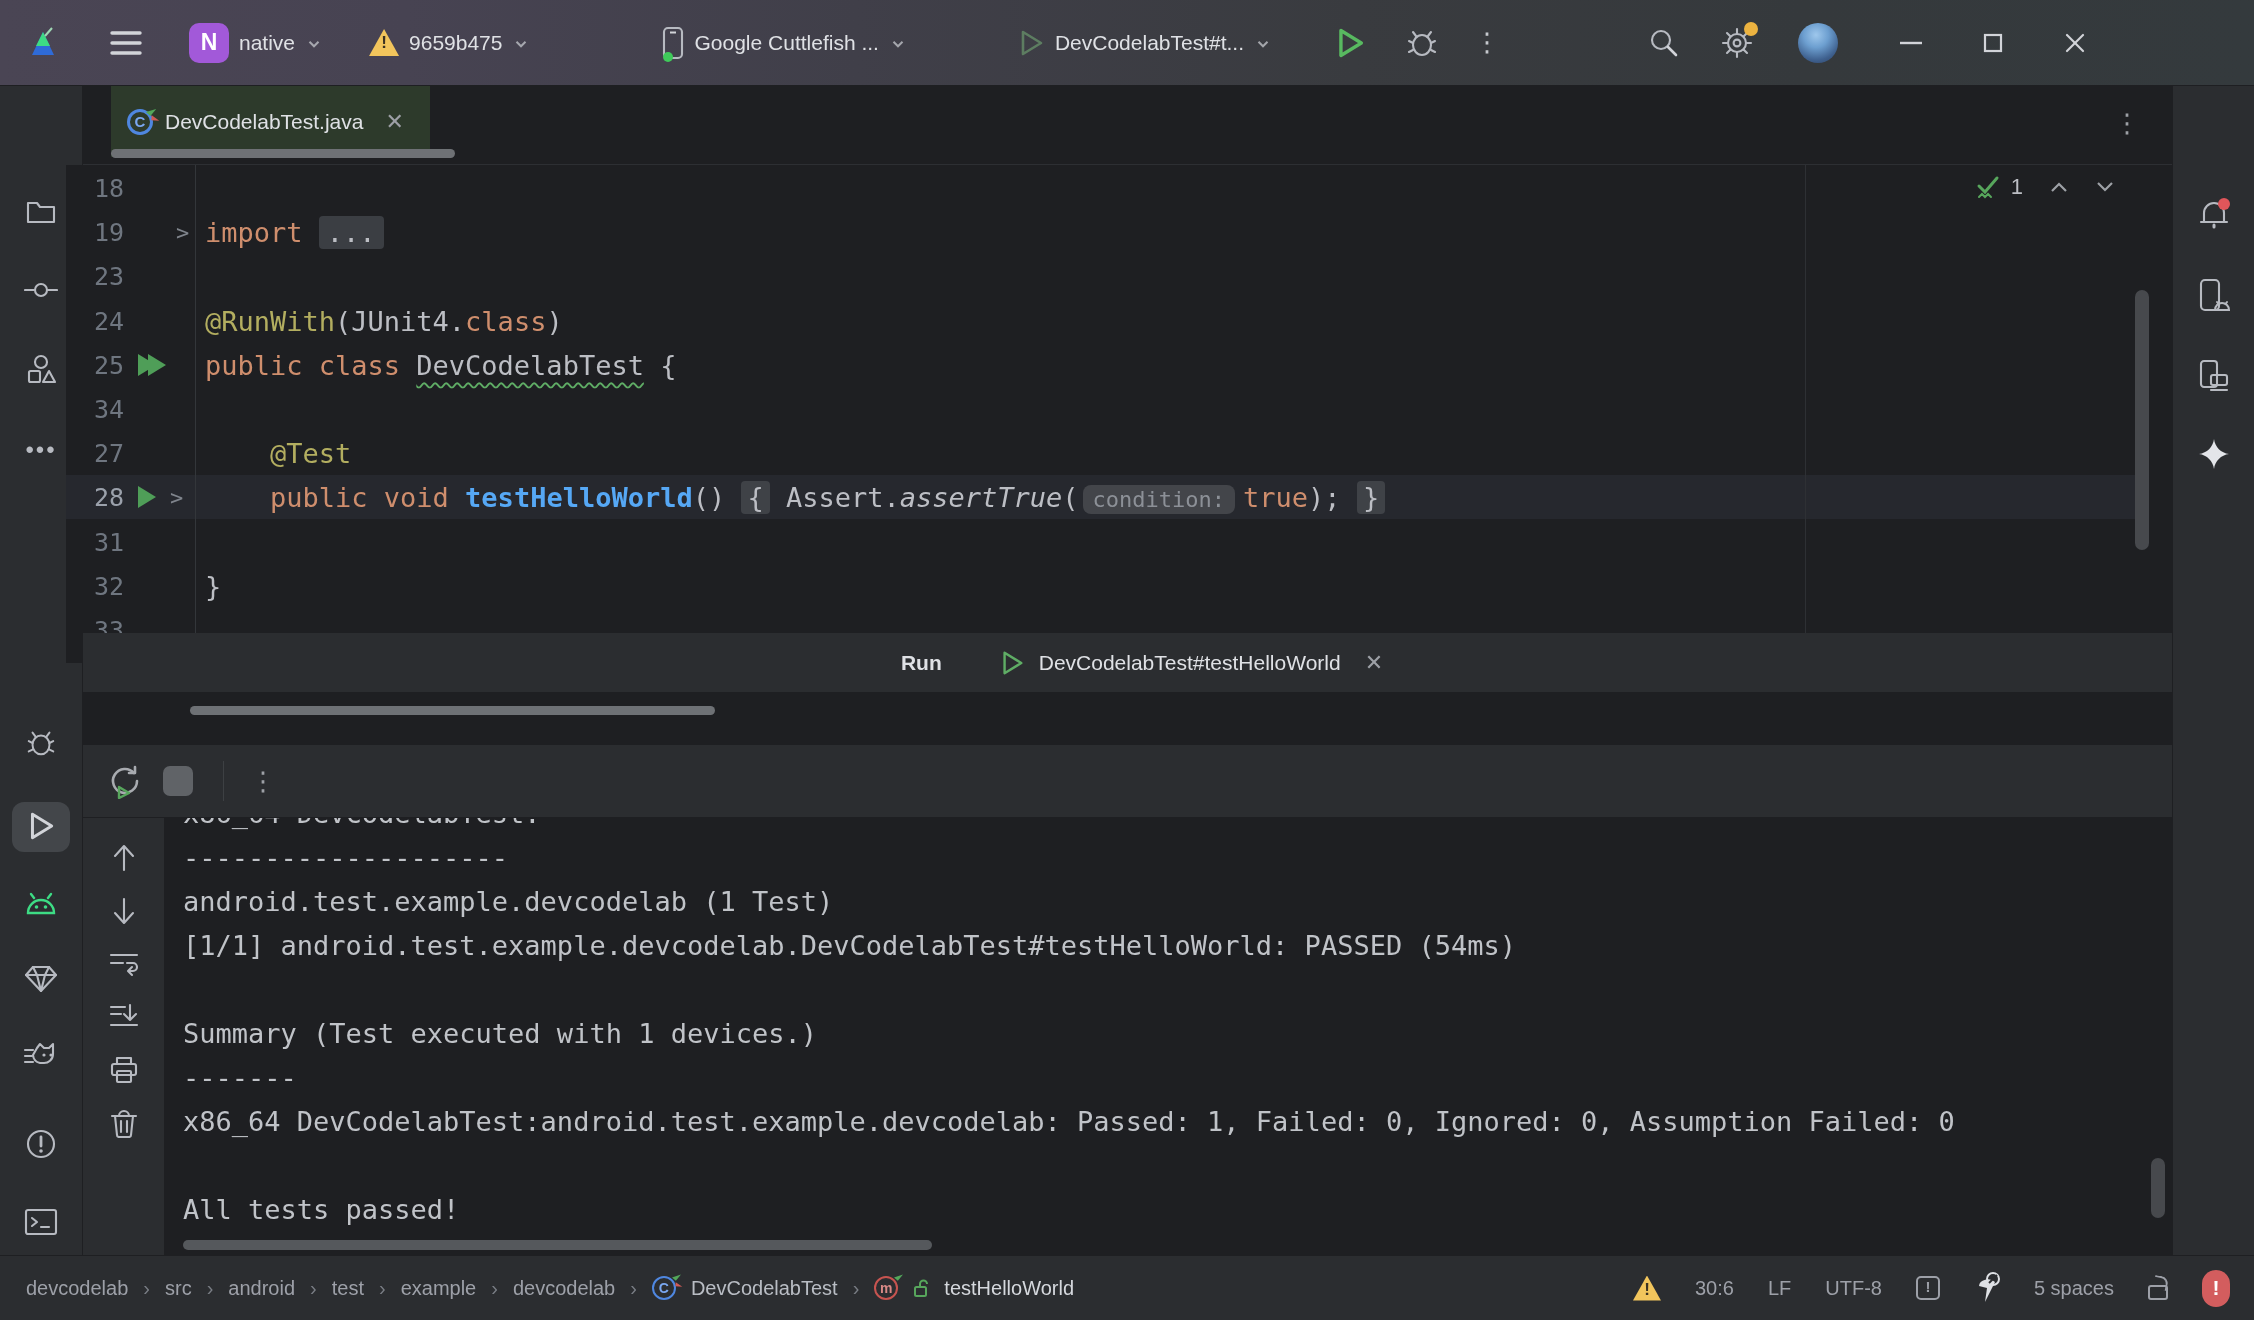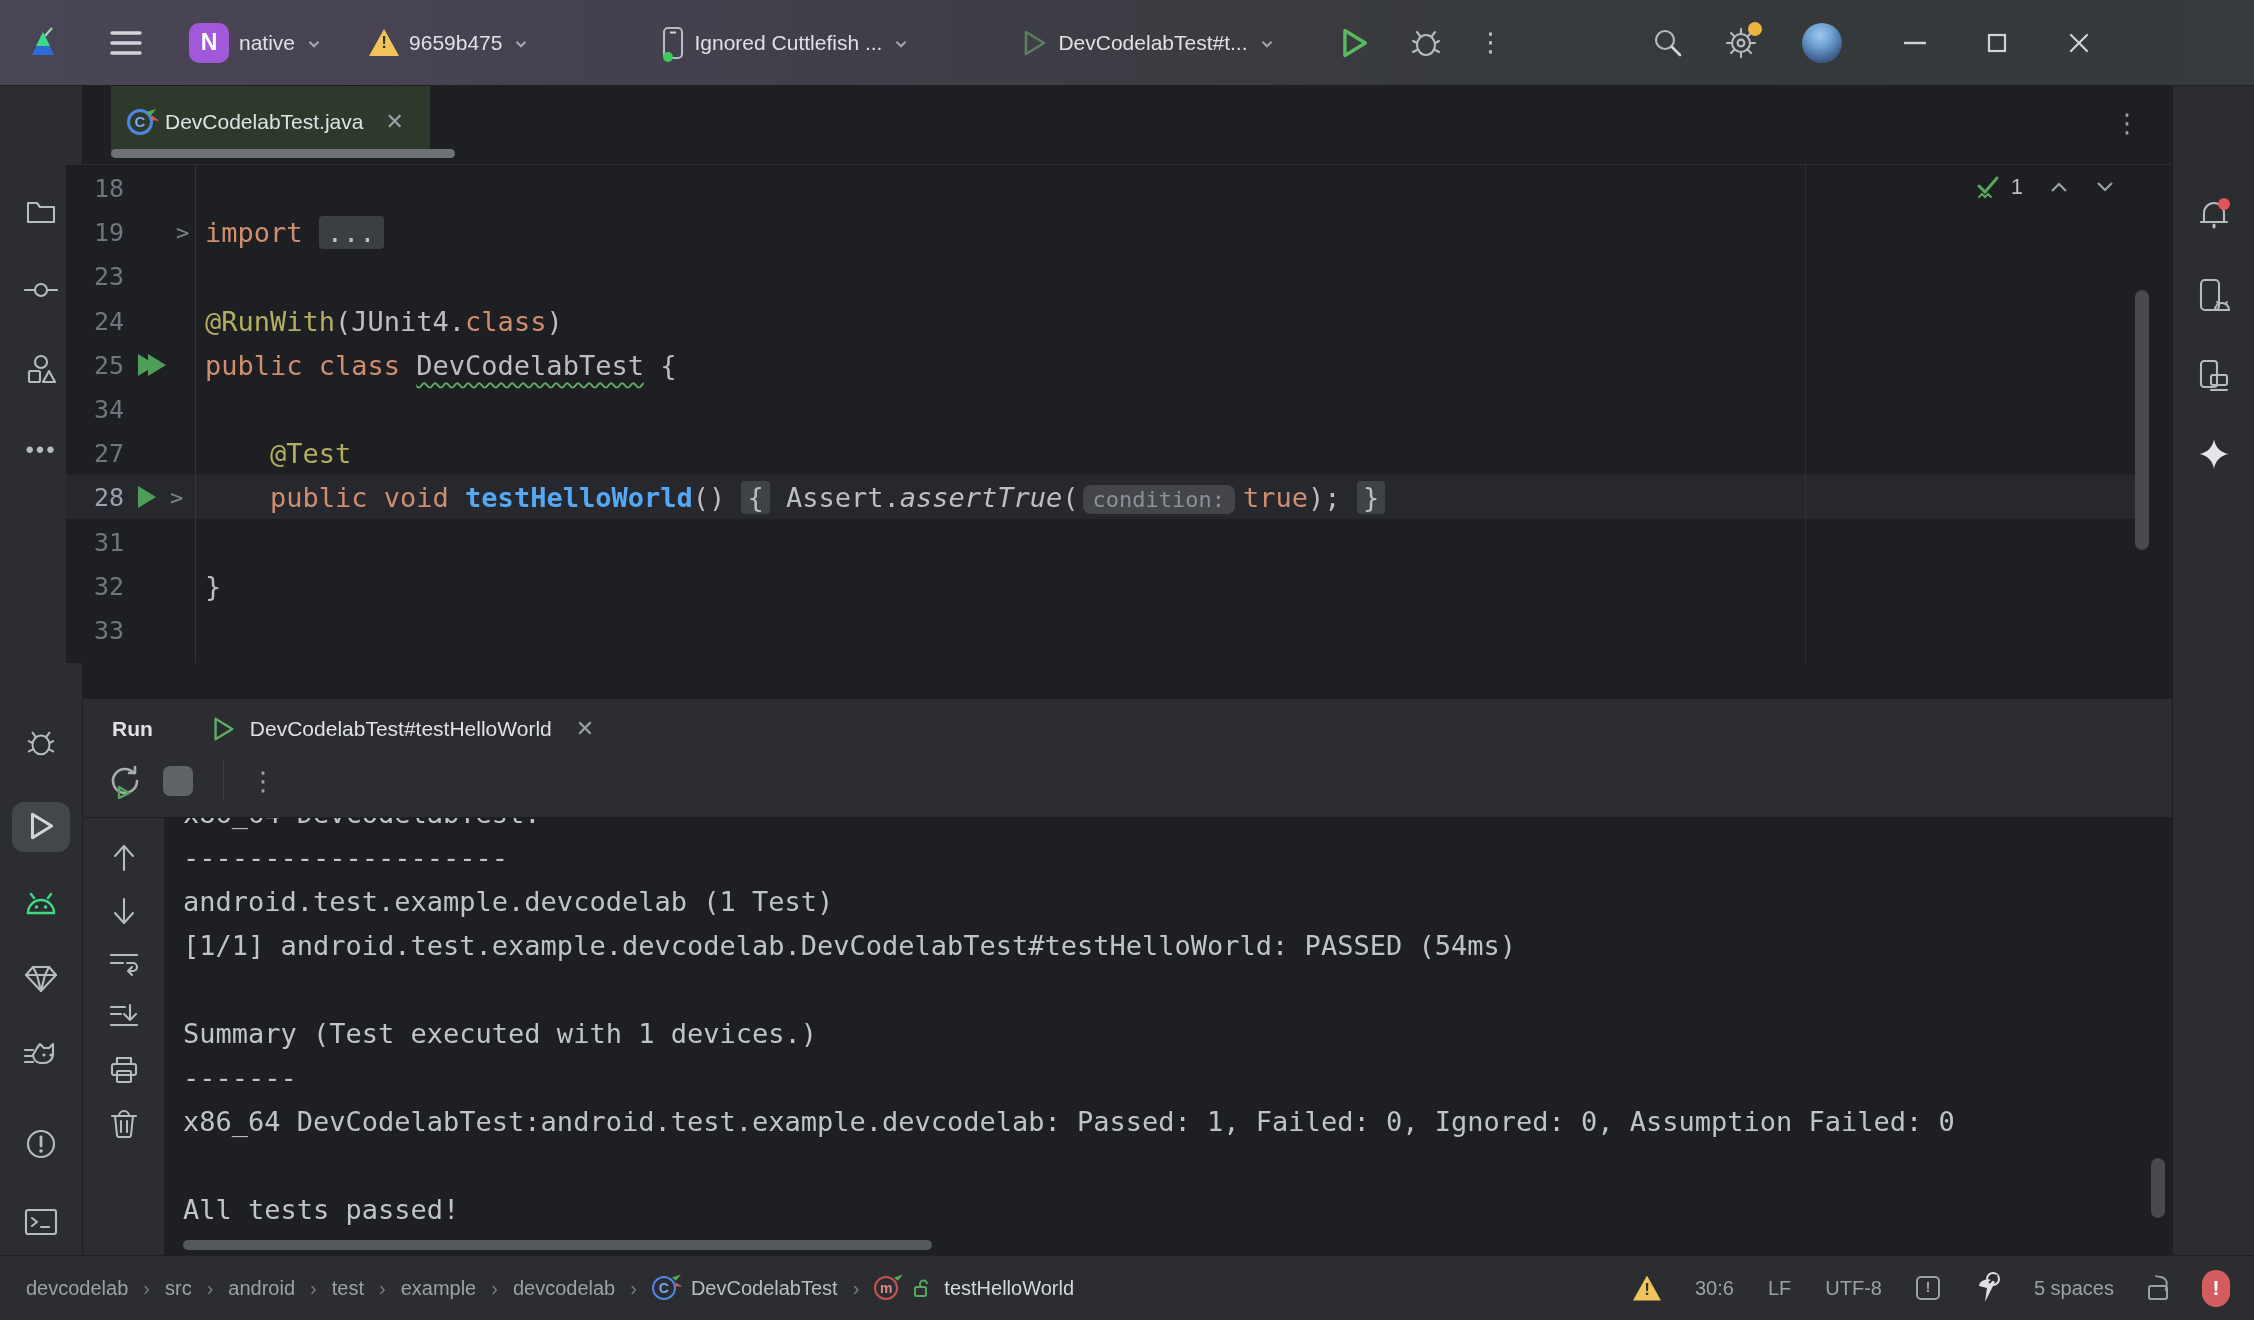--- a/index.html
+++ b/index.html
@@ -60,22 +60,22 @@
   .bracebox { background:#3f4247; border-radius:4px; padding:1px 6px; }
   .hintpill { background:#43454a; border-radius:8px; padding:2px 10px; font-size:22px; color:#8c9097; margin:0 8px 0 4px; }
   .clsname { text-decoration:underline wavy #5fad65 2px; text-underline-offset:7px; }
   .playtri { position:absolute; top:11px; width:0; height:0; border-top:11px solid transparent;
     border-bottom:11px solid transparent; border-left:18px solid #4f9e58; }
   .foldarrow { position:absolute; top:10px; color:#7f848c; font-size:22px; font-family:"DejaVu Sans Mono",monospace; }
   #ed-scroll { position:absolute; left:2069px; top:125px; width:14px; height:260px; background:#47494d; border-radius:7px; }
   #inspect-widget { position:absolute; right:40px; top:8px; display:flex; align-items:center; gap:26px; color:#bcbec4; font-size:22px; }
 
   
-  #run-header { left:83px; top:699px; width:2089px; height:60px; background:#2b2d30; border-bottom:1px solid #1e1f22;
-    display:flex; align-items:center; }
+  #run-header { left:83px; top:633px; width:2089px; height:60px; background:#2b2d30; border-bottom:1px solid #1e1f22;
+    display:flex; align-items:center;justify-content:center; }
   #run-title { font-weight:bold; font-size:21px; margin-left:29px; }
   #run-tab { display:flex; align-items:center; gap:14px; margin-left:57px; font-size:21px; color:#dfe1e5; }
   #run-tab-underline { position:absolute; left:107px; top:73px; width:525px; height:9px; background:#6e7175; border-radius:5px; }
   #run-toolbar { left:83px; top:745px; width:2089px; height:73px; background:#2b2d30; border-bottom:1px solid #1e1f22;
     display:flex; align-items:center; }
   #stop-btn { width:30px; height:30px; border-radius:7px; background:#606367; margin-left:22px; }
   .vsep { width:1px; height:40px; background:#3d4043; margin-left:30px; }
   .kebab { color:#9da0a6; font-size:26px; }
 
   
@@ -138,21 +138,21 @@
       </svg>
   </div>
   <div class="tb-item" style="margin-left:132px">
     <span style="position:relative">
       <svg width="22" height="34" viewBox="0 0 22 34">
           <rect x="2" y="2" width="18" height="30" rx="4" class="stk" stroke="#d2d4d9"></rect>
           <line x1="8" y1="6.5" x2="14" y2="6.5" stroke="#d2d4d9" stroke-width="2"></line>
         </svg>
       <span style="position:absolute;left:1px;bottom:-2px;width:10px;height:10px;border-radius:50%;background:#3fca5a"></span>
     </span>
-    <span>Ignored Cuttlefish ...</span>
+    <span>Google Cuttlefish ...</span>
     <svg class="chev" width="18" height="18" viewBox="0 0 16 16">
         <polyline points="4,6 8,10 12,6" fill="none" stroke="#c6c9ce" stroke-width="1.8"></polyline>
       </svg>
   </div>
   <div class="tb-item" style="margin-left:110px">
     <svg width="28" height="30" viewBox="0 0 28 30">
       <polygon points="6,4 24,15 6,26" fill="none" stroke="#5d7d61" stroke-width="2.6" stroke-linejoin="round"></polygon>
       </svg>
     <span>DevCodelabTest#t...</span>
     <svg class="chev" width="18" height="18" viewBox="0 0 16 16">

